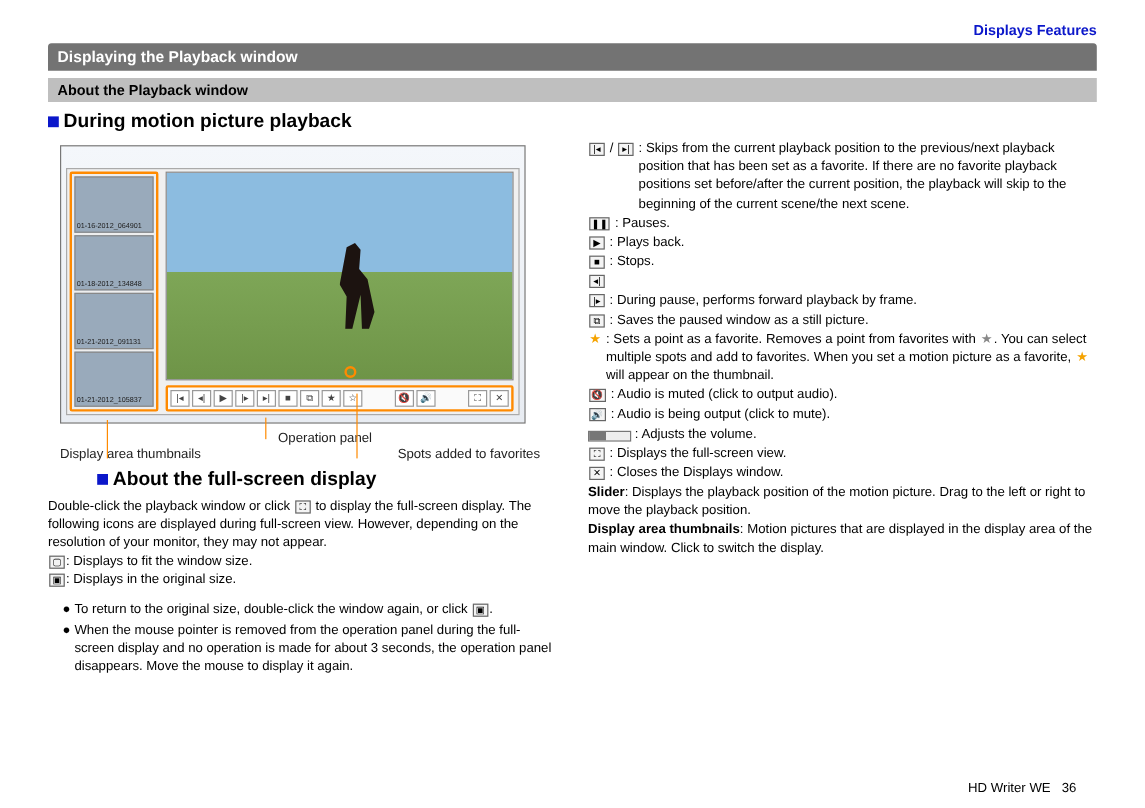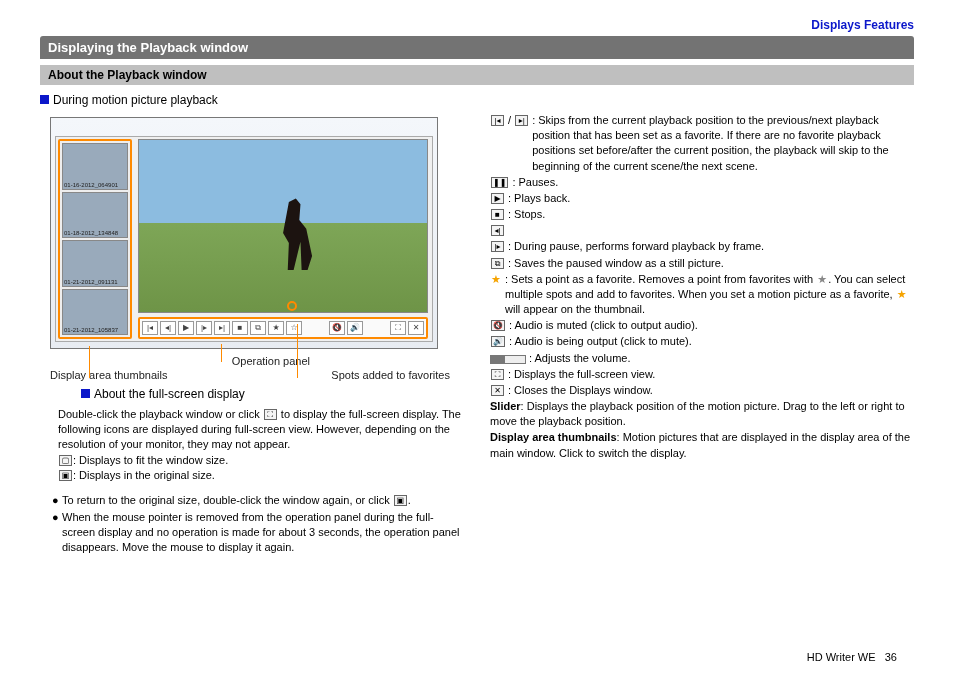--- a/index.html
+++ b/index.html
@@ -2,37 +2,37 @@
 <html><head>
 <meta charset="utf-8">
 <style>
   * { box-sizing: border-box; margin: 0; padding: 0; }
   html, body { width: 954px; height: 673px; font-family: Arial, Helvetica, sans-serif; font-size: 11px; background: #fff; color: #000; }
   .page { position: relative; width: 954px; height: 673px; padding: 18px 40px 0 40px; }
   .hdr-right { color: #0b17ca; font-weight: bold; text-align: right; font-size: 12px; margin-bottom: 4px; }
   .h1bar { background: #737373; color: #fff; font-weight: bold; font-size: 13px; border-radius: 3px 3px 0 0; padding: 4px 8px; }
   .h2bar { background: #bfbfbf; color: #000; font-weight: bold; font-size: 12px; padding: 3px 8px; margin-top: 6px; }
   .bluesq { display:inline-block; width:9px; height:9px; background:#0b17ca; margin-right:4px; vertical-align: baseline; }
-  .h3 { font-weight: normal; font-size: 12px; margin: 8px 0 6px 0; }
+  .h3 { font-weight: bold; font-size: 16px; margin: 8px 0 6px 0; }
   .columns { display:flex; gap: 26px; margin-top: 2px; }
   .col { flex:1 1 50%; }
   .screenshot-box { width: 388px; height: 232px; border: 1px solid #777; margin: 4px 0 4px 10px; background: linear-gradient(#f4f7fb,#e8ecf2); position: relative; }
   .ss-inner { position:absolute; left:4px; top:18px; right:4px; bottom:6px; background:#f0f0f0; border:1px solid #aaa; }
   .thumbs { position:absolute; left:2px; top:2px; width:74px; bottom:2px; border:2px solid #ff8a00; border-radius:2px; background:#eee; display:flex; flex-direction:column; gap:2px; padding:2px; }
   .thumb { flex:1; background:#9ab; border:1px solid #888; font-size:6px; color:#222; display:flex; align-items:flex-end; padding:1px; }
   .preview { position:absolute; left:82px; right:4px; top:2px; bottom:28px; background: linear-gradient(#8cbce0 0%, #8cbce0 48%, #7ea657 48%, #6e9447 100%); border:1px solid #888; }
   .dog { position:absolute; left:46%; top:34%; width:58px; height:72px; background:#1c1310; clip-path: polygon(30% 5%,42% 0,50% 8%,48% 30%,60% 42%,70% 80%,62% 100%,52% 100%,50% 60%,38% 100%,28% 100%,30% 62%,20% 48%); }
   .opbar { position:absolute; left:82px; right:4px; bottom:2px; height:22px; border:2px solid #ff8a00; border-radius:2px; display:flex; align-items:center; gap:2px; padding:0 2px; background:#fafafa; }
   .opbtn { width:16px; height:14px; border:1px solid #999; background:#fff; font-size:8px; line-height:12px; text-align:center; color:#444; }
   .opspacer { flex:1; }
   .favdot { position:absolute; right:36%; bottom:30px; width:10px; height:10px; border:2px solid #ff8a00; border-radius:50%; }
   .ss-captions { width:400px; font-size:11px; color:#222; margin-left:10px;}
   .ss-captions .row1 { text-align:right; margin: 6px 0 2px 140px; width:120px;}
   .ss-captions .row2 { display:flex; justify-content:space-between; }
-  .body-text { font-size:11px; line-height:1.35; margin-left: 18px; }
+  .body-text { font-size:11px; line-height:1.35; }
   .body-text p { margin: 1px 0; }
   .inline-icon { display:inline-block; min-width:13px; height:11px; border:1px solid #666; background:#f4f4f4; font-size:8px; line-height:9px; text-align:center; vertical-align: text-bottom; padding:0 1px; margin:0 1px; }
   .bullet-list { margin-left: 12px; }
   .bullet { display:flex; margin:2px 0; line-height:1.35; }
   .bdisc { width:10px; flex:0 0 10px; }
   .icon-list { font-size:11px; line-height:1.38; }
   .icon-row { display:flex; margin:0 0 1px 0;}
   .icon-row .ic { flex:0 0 auto; margin-right:3px;}
   .star { display:inline-block; width:12px; height:11px; color:#f5a300; font-size:11px; line-height:11px; text-align:center; vertical-align:text-bottom;}
   .star.gray { color:#888;}

